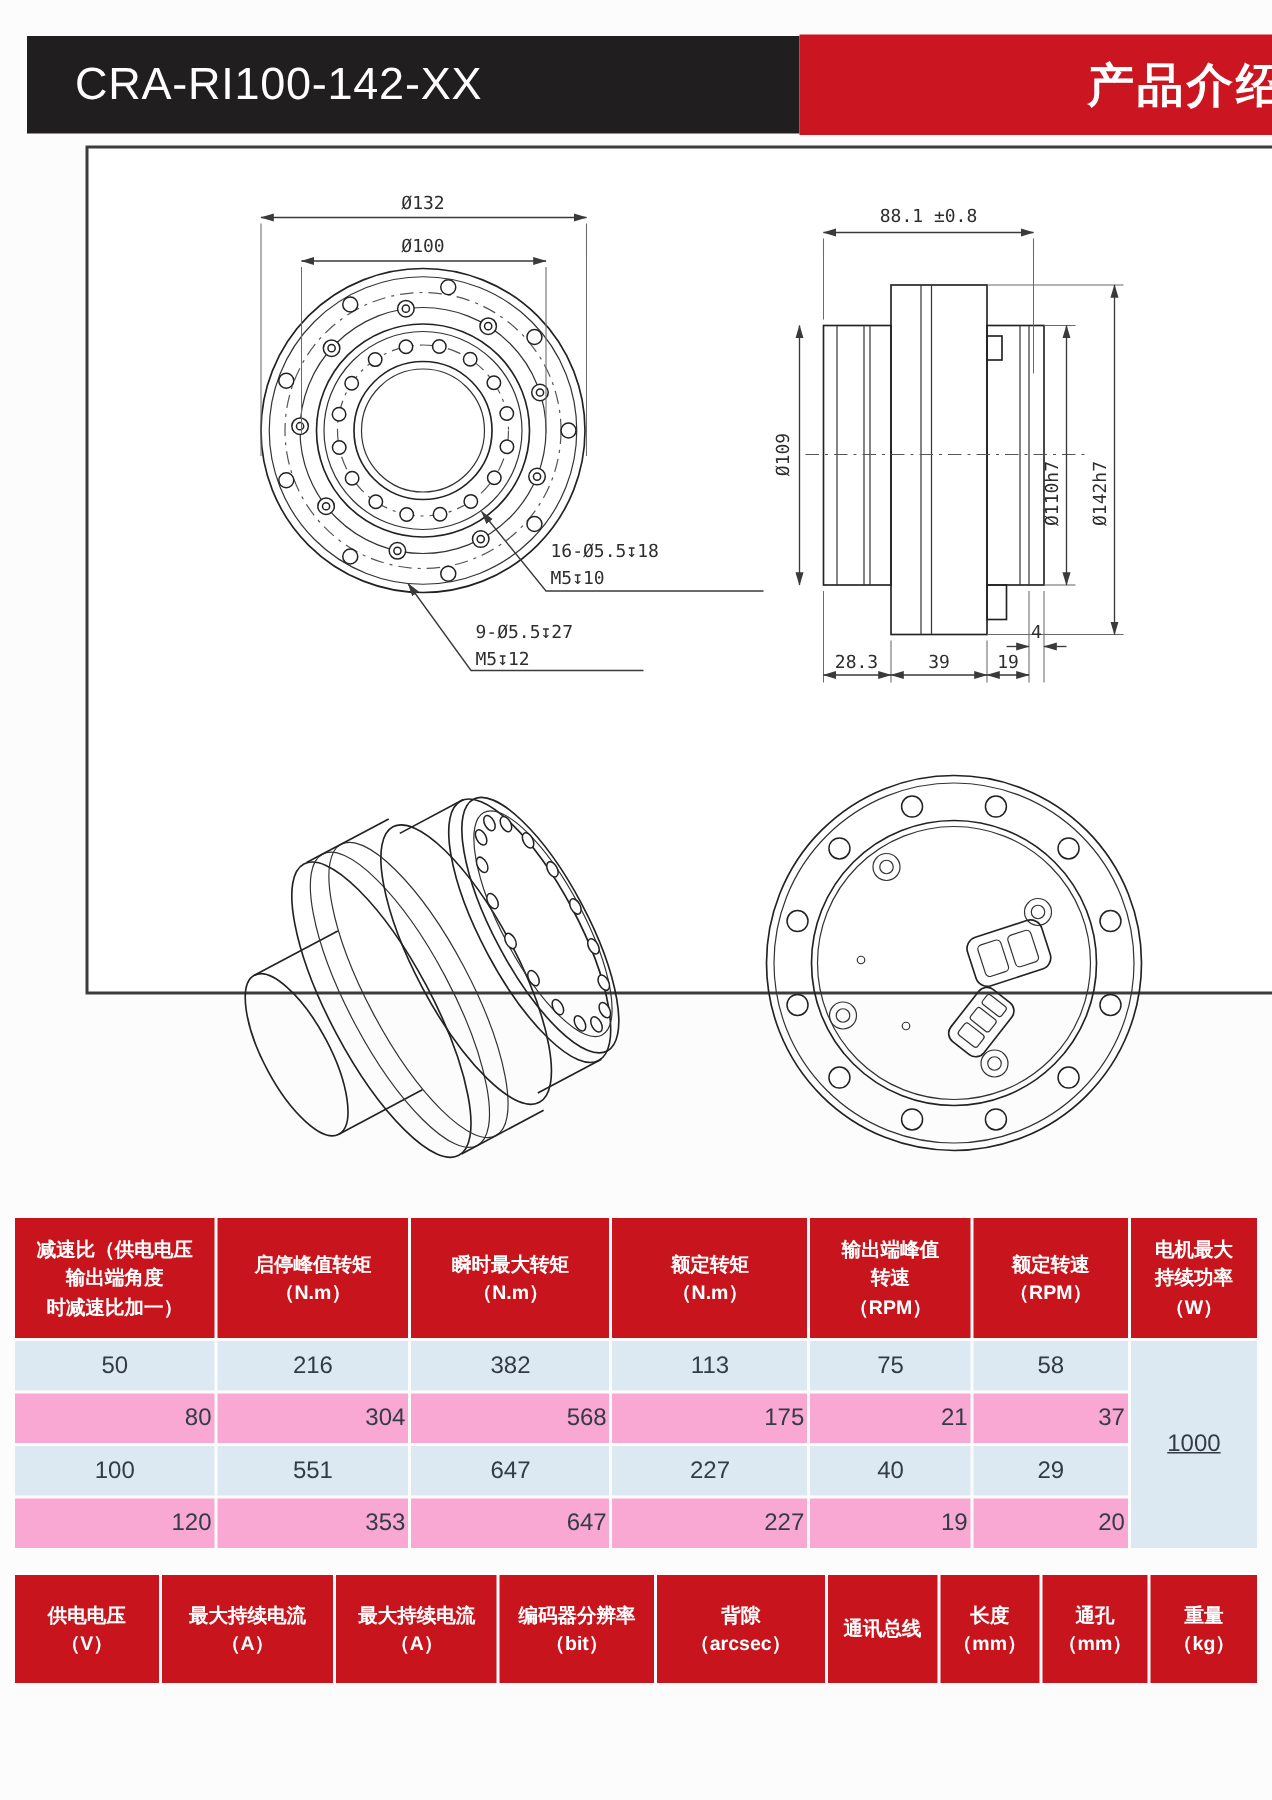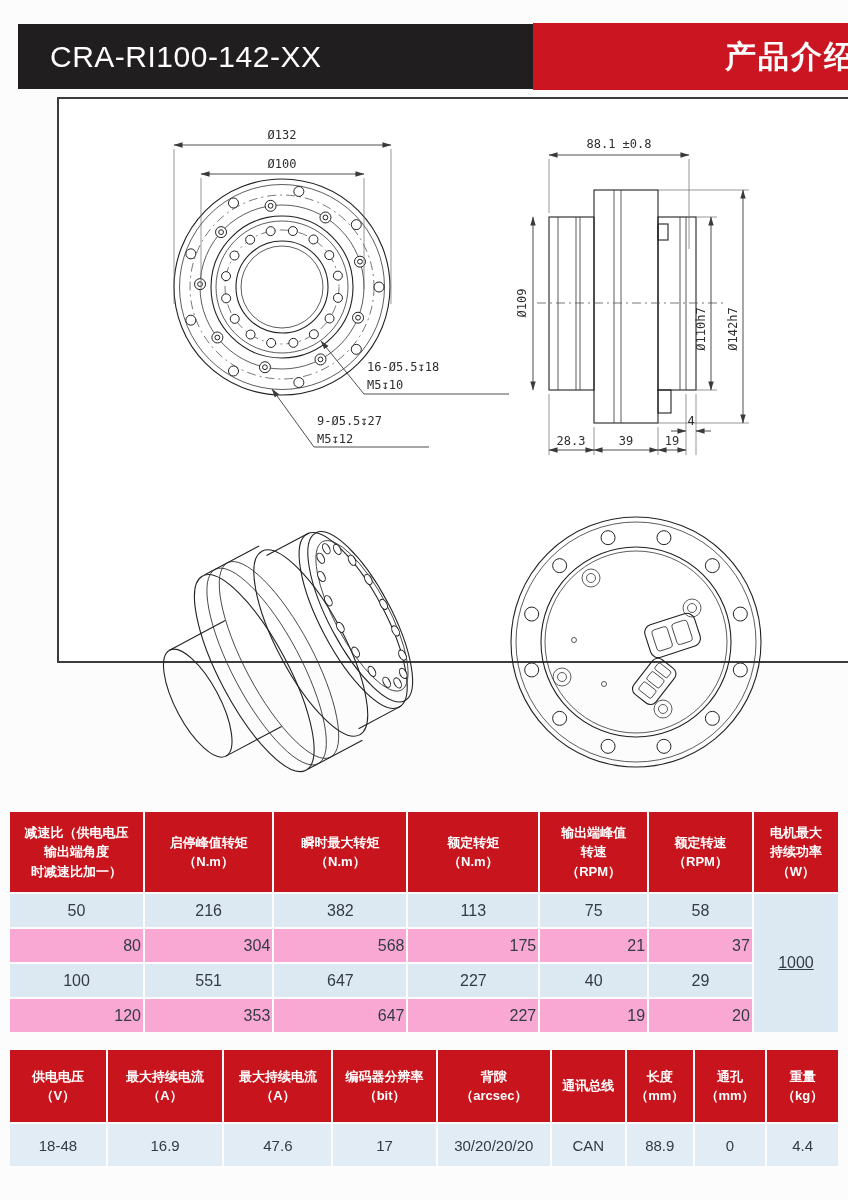--- a/index.html
+++ b/index.html
@@ -414,25 +414,14 @@
     </th>
     <th>
       <span class="hline">通孔</span>
       <span class="hline">（mm）</span>
     </th>
     <th>
       <span class="hline">重量</span>
       <span class="hline">（kg）</span>
     </th>
   </tr>
-  <tr>
-    <td>18-48</td>
-    <td>16.9</td>
-    <td>47.6</td>
-    <td>17</td>
-    <td>30/20/20/20</td>
-    <td>CAN</td>
-    <td>88.9</td>
-    <td>0</td>
-    <td>4.4</td>
-  </tr>
 </tbody>
   </table>
 
 </body></html>

